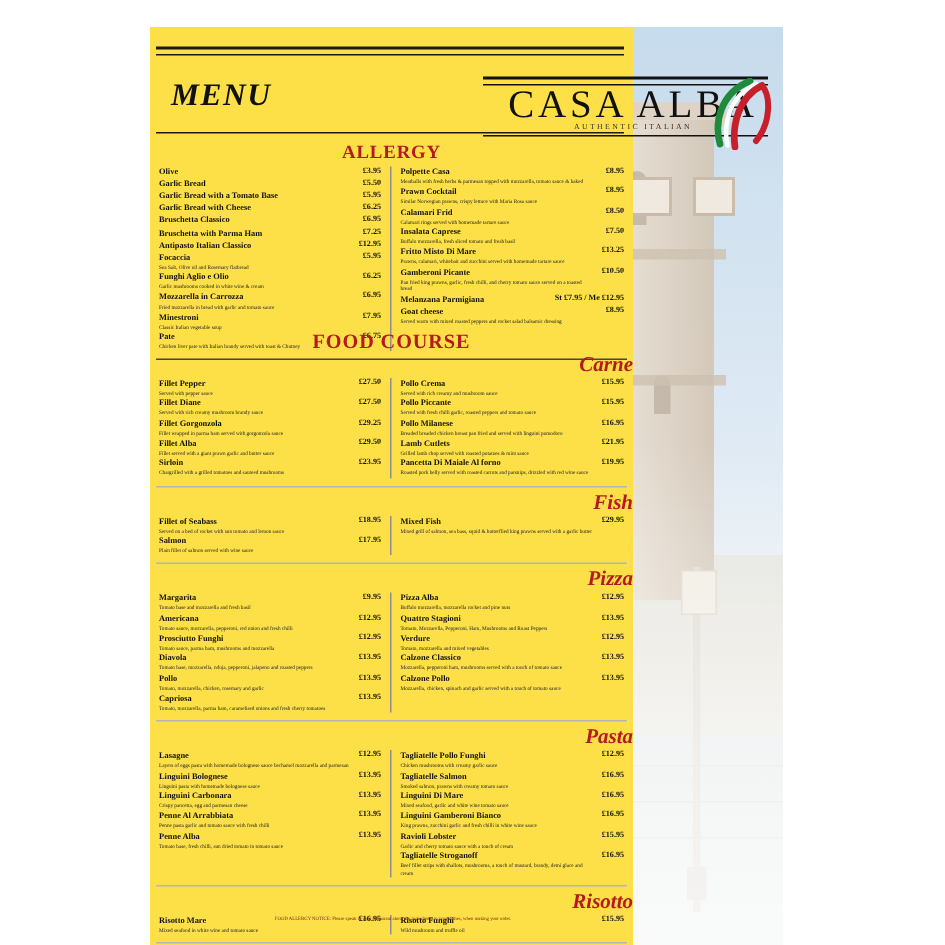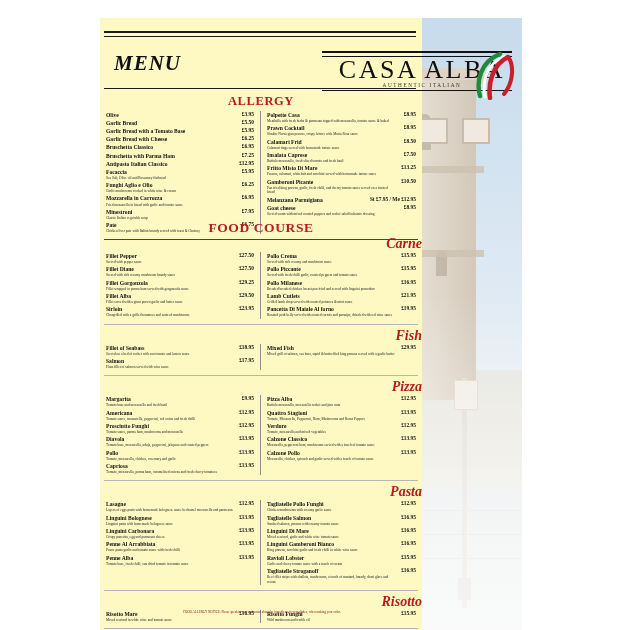--- a/index.html
+++ b/index.html
@@ -33,21 +33,21 @@
   .post-base{position:absolute;left:48px;top:560px;width:13px;height:22px;background:#dad6ce;}
   .sign{position:absolute;left:44px;top:362px;width:22px;height:28px;background:#f0ece2;border:1px solid #ddd6c8;}
   .bldg{position:absolute;left:0;top:352px;width:112px;height:130px;background:rgba(226,220,206,.55);}
   .panel-fade{position:absolute;inset:0;background:linear-gradient(to bottom,rgba(255,255,255,0) 45%,rgba(255,255,255,.55) 78%,rgba(255,255,255,.75) 100%);}
 
   
   #menu-sheet{
     position:absolute;left:100px;top:18px;width:425px;height:612px;
     background:rgba(255,255,255,0.0);
   }
-  #menu-inner{position:absolute;left:0;top:0;width:322px;height:612px;background:#fef9c3;text-decoration:underline;}
+  #menu-inner{position:absolute;left:0;top:0;width:322px;height:612px;background:#fde047;text-decoration:underline;}
 
   .rule-top{position:absolute;left:4px;top:13px;width:312px;height:0;border-top:2px solid #1a1a1a;}
   .rule-top2{position:absolute;left:4px;top:18px;width:312px;height:0;border-top:1px solid #1a1a1a;}
   .rule-under{position:absolute;left:4px;top:70px;width:312px;height:0;border-top:1px solid #1a1a1a;}
 
   #menu-word{
     position:absolute;left:14px;top:33px;
     font-family:"Liberation Serif",serif;font-style:italic;font-weight:bold;
     font-size:21px;letter-spacing:1px;color:#111;
   }

